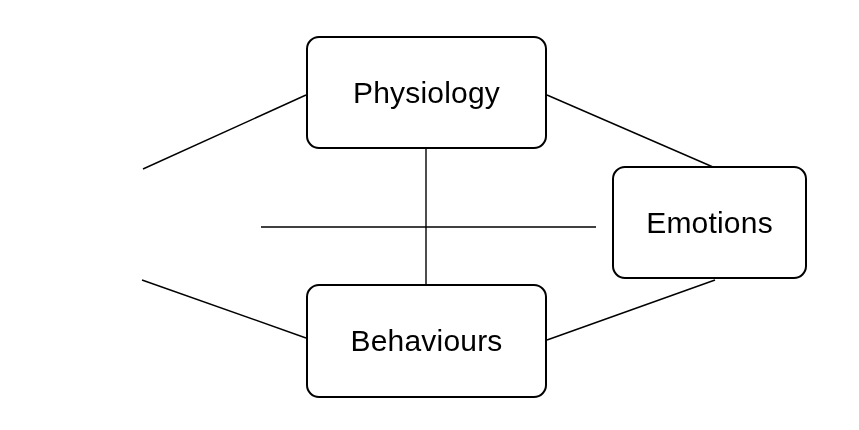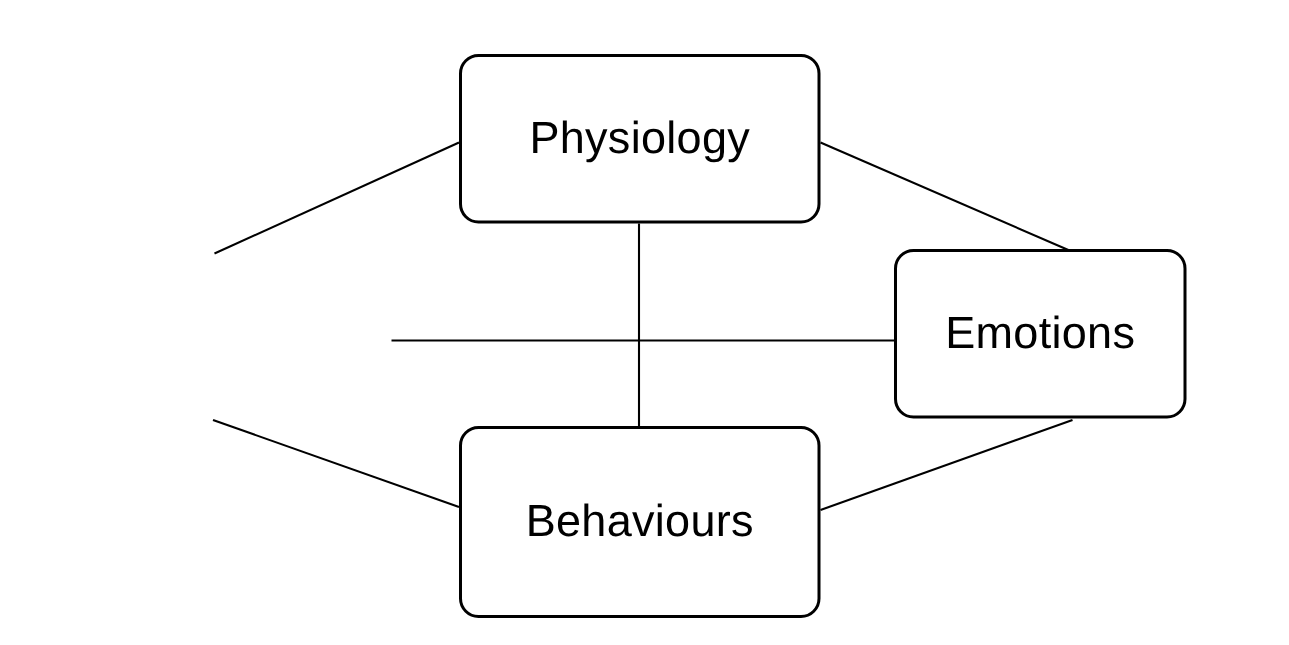--- a/index.html
+++ b/index.html
@@ -55,21 +55,21 @@
     <line class="link" stroke="#000000" stroke-width="1.4" x1="426" y1="149" x2="426" y2="284"></line>
     <line class="link" stroke="#000000" stroke-width="1.4" x1="142" y1="280" x2="306" y2="338"></line>
     <line class="link" stroke="#000000" stroke-width="1.4" x1="547" y1="340" x2="715" y2="280"></line>
   </svg>
 
   <div class="node" style="left: 306px; top: 36px; width: 241px; height: 113px; border-color: rgb(0, 0, 0); color: rgb(0, 0, 0);">
     <span class="node-label">Physiology</span>
   </div>
 
 
-  <div class="node" style="left: 596px; top: 166px; width: 195px; height: 113px; border-color: rgb(0, 0, 0); color: rgb(0, 0, 0);">
+  <div class="node" style="left: 612px; top: 166px; width: 195px; height: 113px; border-color: rgb(0, 0, 0); color: rgb(0, 0, 0);">
     <span class="node-label">Emotions</span>
   </div>
 
-  <div class="node" style="left: 306px; top: 284px; width: 241px; height: 128px; border-color: rgb(0, 0, 0); color: rgb(0, 0, 0);">
+  <div class="node" style="left: 306px; top: 284px; width: 241px; height: 114px; border-color: rgb(0, 0, 0); color: rgb(0, 0, 0);">
     <span class="node-label">Behaviours</span>
   </div>
 
 </div>
 
 </body></html>

